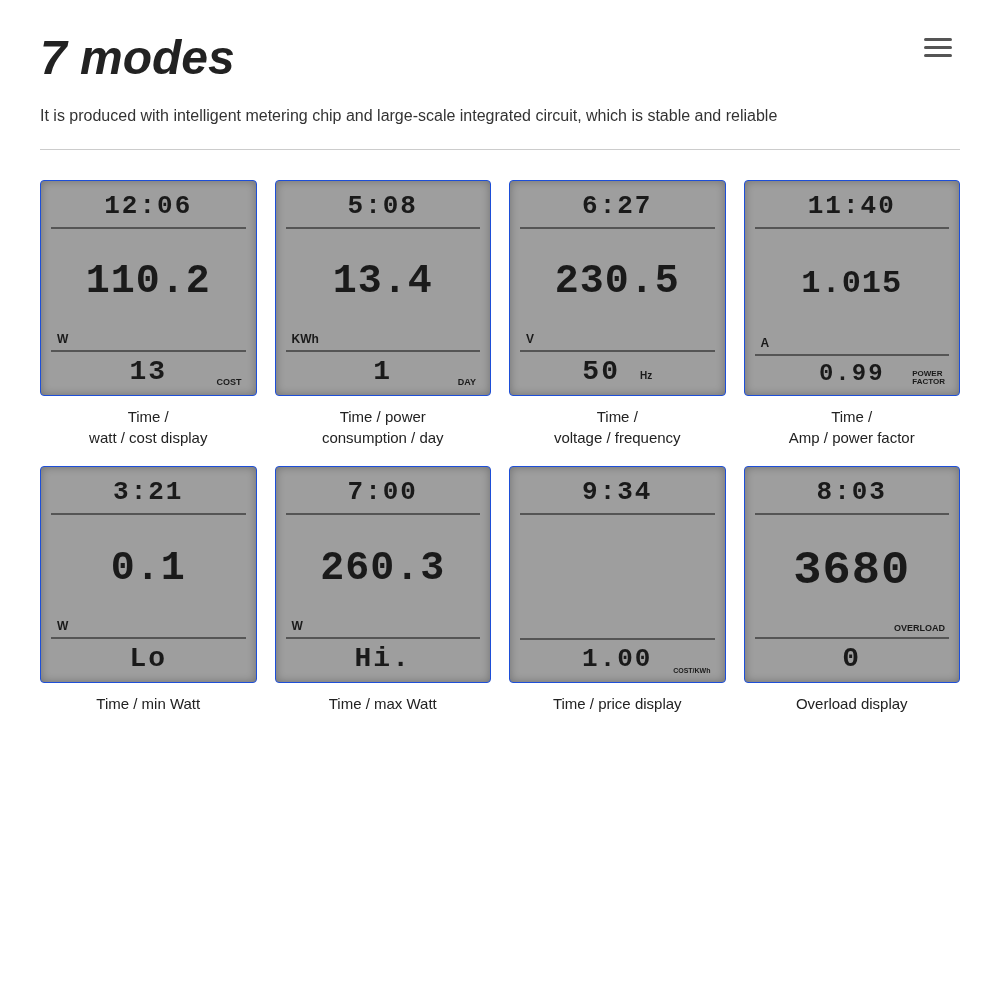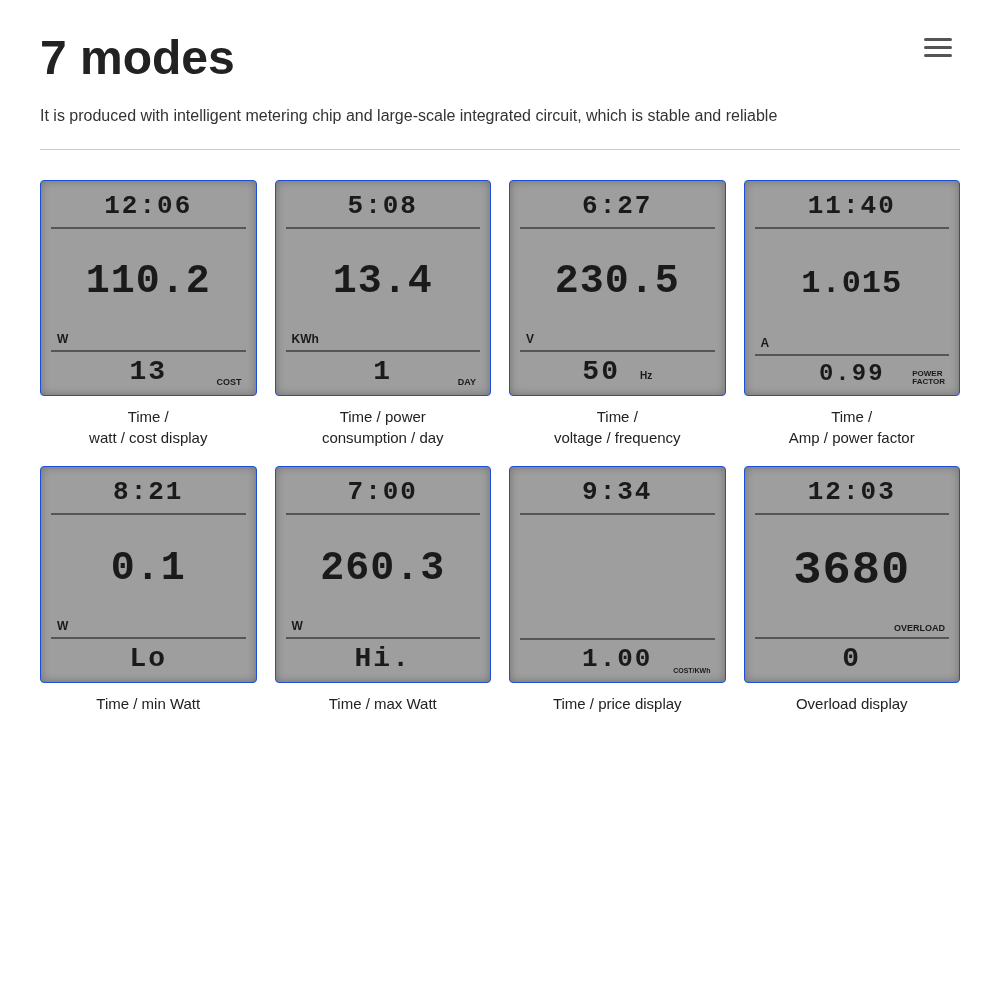--- a/index.html
+++ b/index.html
@@ -9,20 +9,21 @@
       color: #222;
       max-width: 1000px;
       margin: 0 auto;
       padding: 30px 40px;
     }
     .header {
       display: flex;
       justify-content: space-between;
       align-items: flex-start;
       margin-bottom: 18px;
+      font-style: italic;
     }
     .title {
       font-size: 48px;
       font-weight: bold;
     }
     .menu-icon {
       display: flex;
       flex-direction: column;
       gap: 5px;
       cursor: pointer;
@@ -247,21 +248,21 @@
       <div class="display-bottom-row">
         <span class="display-bottom-value" style="font-size:24px;">0.99</span>
         <span class="display-bottom-label pf-label">POWER<br>FACTOR</span>
       </div>
     </div>
     <div class="mode-label">Time /<br>Amp / power factor</div>
   </div>
 
   <div class="mode-cell">
     <div class="display-box">
-      <div class="display-time">8:21</div>
+      <div class="display-time">3:21</div>
       <hr class="display-divider">
       <div class="display-main-value">0.1</div>
       <div class="display-unit-row">
         <span class="display-unit">W</span>
       </div>
       <hr class="display-bottom-divider">
       <div class="display-bottom-row">
         <span class="display-bottom-value">Lo</span>
       </div>
     </div>
@@ -296,21 +297,21 @@
       <div class="display-bottom-row">
         <span class="display-bottom-value" style="font-size:26px;">1.00</span>
         <span class="display-bottom-label" style="font-size:7px;">COST/KWh</span>
       </div>
     </div>
     <div class="mode-label">Time / price display</div>
   </div>
 
   <div class="mode-cell">
     <div class="display-box">
-      <div class="display-time">12:03</div>
+      <div class="display-time">8:03</div>
       <hr class="display-divider">
       <div class="display-main-value" style="font-size:47px;">3680</div>
       <div class="display-unit-row" style="justify-content:flex-end; padding-right:4px;">
         <span class="display-unit" style="font-size:9px;">OVERLOAD</span>
       </div>
       <hr class="display-bottom-divider">
       <div class="display-bottom-row">
         <span class="display-bottom-value">0</span>
       </div>
     </div>

